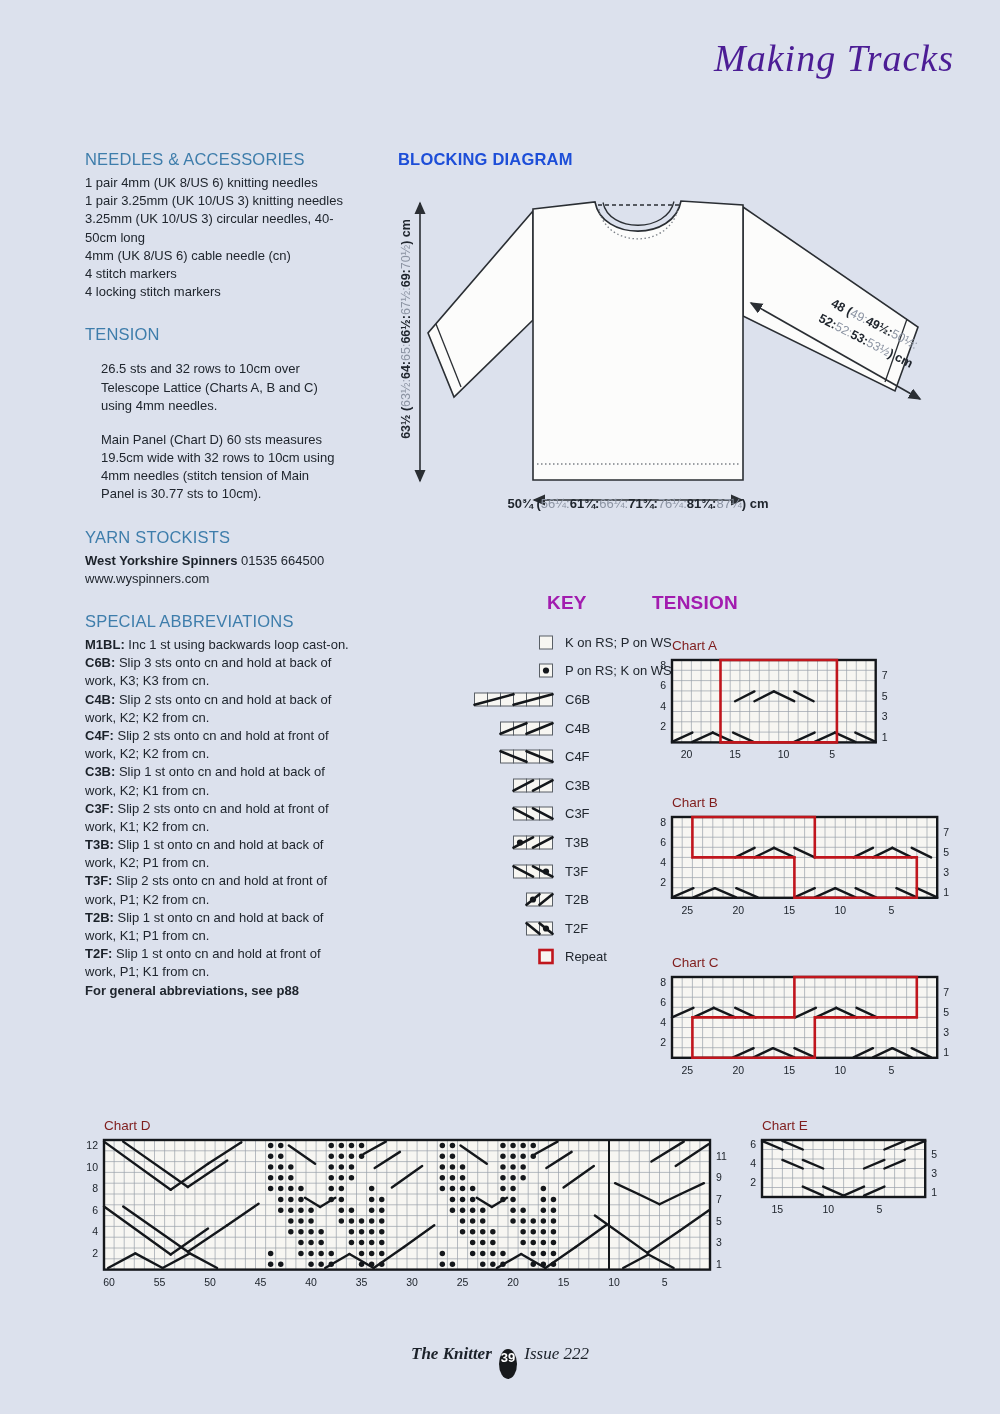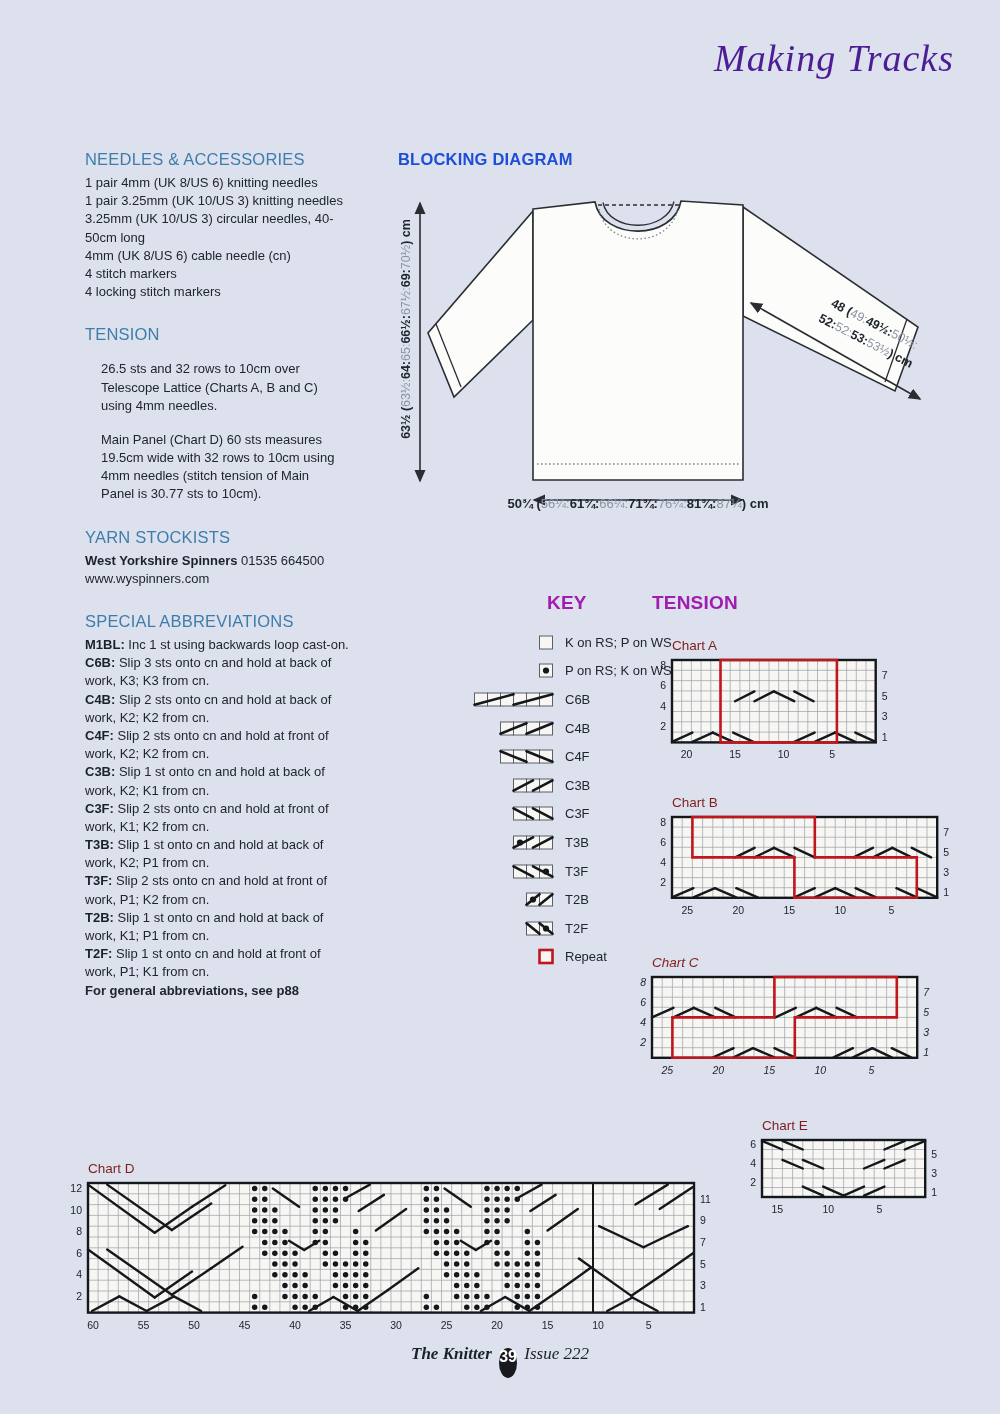--- a/index.html
+++ b/index.html
@@ -27,21 +27,21 @@
   .charts-head{position:absolute;left:652px;top:592px;margin:0;}
   .keyrow{display:flex;align-items:center;height:28.6px;}
   .keysym{width:92px;display:flex;justify-content:flex-end;margin-right:11px;}
   .keylabel{font-size:13px;}
   .chart{position:absolute;}
   .chart-label{font-size:13.5px;margin:0 0 3px 20px;color:#7f1d1d;}
   .footer{position:absolute;left:0;top:1344px;width:100%;text-align:center;
           font-family:"Liberation Serif",serif;font-style:italic;font-size:17px;color:#1b2129;}
   .footer .mag{font-weight:700;}
   .badge{display:inline-block;width:18px;height:30px;border-radius:50%;background:#17191c;color:#fff;
-         font-family:"Liberation Sans",sans-serif;font-style:normal;font-weight:700;font-size:16px;
+         font-family:"Liberation Sans",sans-serif;font-style:normal;font-weight:700;font-size:13px;
          line-height:18px;text-align:center;vertical-align:-3px;margin:0 3px;}
 </style>
 </head>
 <body>
 
 <div class="page">
 
   <div class="title">Making Tracks</div>
 
   <div class="leftcol">
@@ -392,21 +392,21 @@
           <text x="14" y="12.55" text-anchor="end" font-size="10.5px" font-family="&quot;Liberation Sans&quot;,sans-serif" fill="#20262e">8</text>
           <text x="14" y="32.75" text-anchor="end" font-size="10.5px" font-family="&quot;Liberation Sans&quot;,sans-serif" fill="#20262e">6</text>
           <text x="14" y="52.949999999999996" text-anchor="end" font-size="10.5px" font-family="&quot;Liberation Sans&quot;,sans-serif" fill="#20262e">4</text>
           <text x="14" y="73.14999999999999" text-anchor="end" font-size="10.5px" font-family="&quot;Liberation Sans&quot;,sans-serif" fill="#20262e">2</text>
           <text x="291.2" y="22.65" text-anchor="start" font-size="10.5px" font-family="&quot;Liberation Sans&quot;,sans-serif" fill="#20262e">7</text>
           <text x="291.2" y="42.85" text-anchor="start" font-size="10.5px" font-family="&quot;Liberation Sans&quot;,sans-serif" fill="#20262e">5</text>
           <text x="291.2" y="63.05" text-anchor="start" font-size="10.5px" font-family="&quot;Liberation Sans&quot;,sans-serif" fill="#20262e">3</text>
           <text x="291.2" y="83.25" text-anchor="start" font-size="10.5px" font-family="&quot;Liberation Sans&quot;,sans-serif" fill="#20262e">1</text>
         </svg></div>
     </div>
-  <div class="chart" style="left:632px;top:955px;font-style:italic;">
+  <div class="chart" style="left:652px;top:955px;">
       <div class="chart-label">Chart C</div>
       <div><svg width="305.2" height="110.8">
           <rect x="20" y="4" width="265.2" height="80.8" fill="#f7f6f2"></rect>
           <line x1="30.2" y1="4" x2="30.2" y2="84.8" stroke="#9aa1ab" stroke-width="0.7"></line>
           <line x1="40.4" y1="4" x2="40.4" y2="84.8" stroke="#9aa1ab" stroke-width="0.7"></line>
           <line x1="50.599999999999994" y1="4" x2="50.599999999999994" y2="84.8" stroke="#9aa1ab" stroke-width="0.7"></line>
           <line x1="60.8" y1="4" x2="60.8" y2="84.8" stroke="#9aa1ab" stroke-width="0.7"></line>
           <line x1="71" y1="4" x2="71" y2="84.8" stroke="#9aa1ab" stroke-width="0.7"></line>
           <line x1="81.19999999999999" y1="4" x2="81.19999999999999" y2="84.8" stroke="#9aa1ab" stroke-width="0.7"></line>
           <line x1="91.39999999999999" y1="4" x2="91.39999999999999" y2="84.8" stroke="#9aa1ab" stroke-width="0.7"></line>
@@ -461,21 +461,21 @@
           <text x="14" y="12.55" text-anchor="end" font-size="10.5px" font-family="&quot;Liberation Sans&quot;,sans-serif" fill="#20262e">8</text>
           <text x="14" y="32.75" text-anchor="end" font-size="10.5px" font-family="&quot;Liberation Sans&quot;,sans-serif" fill="#20262e">6</text>
           <text x="14" y="52.949999999999996" text-anchor="end" font-size="10.5px" font-family="&quot;Liberation Sans&quot;,sans-serif" fill="#20262e">4</text>
           <text x="14" y="73.14999999999999" text-anchor="end" font-size="10.5px" font-family="&quot;Liberation Sans&quot;,sans-serif" fill="#20262e">2</text>
           <text x="291.2" y="22.65" text-anchor="start" font-size="10.5px" font-family="&quot;Liberation Sans&quot;,sans-serif" fill="#20262e">7</text>
           <text x="291.2" y="42.85" text-anchor="start" font-size="10.5px" font-family="&quot;Liberation Sans&quot;,sans-serif" fill="#20262e">5</text>
           <text x="291.2" y="63.05" text-anchor="start" font-size="10.5px" font-family="&quot;Liberation Sans&quot;,sans-serif" fill="#20262e">3</text>
           <text x="291.2" y="83.25" text-anchor="start" font-size="10.5px" font-family="&quot;Liberation Sans&quot;,sans-serif" fill="#20262e">1</text>
         </svg></div>
     </div>
-  <div class="chart" style="left:68px;top:1118px;margin-top:43px;">
+  <div class="chart" style="left:84px;top:1118px;">
       <div class="chart-label">Chart D</div>
       <div><svg width="646" height="159.60000000000002">
           <rect x="20" y="4" width="606" height="129.60000000000002" fill="#f7f6f2"></rect>
           <line x1="30.1" y1="4" x2="30.1" y2="133.60000000000002" stroke="#9aa1ab" stroke-width="0.7"></line>
           <line x1="40.2" y1="4" x2="40.2" y2="133.60000000000002" stroke="#9aa1ab" stroke-width="0.7"></line>
           <line x1="50.3" y1="4" x2="50.3" y2="133.60000000000002" stroke="#9aa1ab" stroke-width="0.7"></line>
           <line x1="60.4" y1="4" x2="60.4" y2="133.60000000000002" stroke="#9aa1ab" stroke-width="0.7"></line>
           <line x1="70.5" y1="4" x2="70.5" y2="133.60000000000002" stroke="#9aa1ab" stroke-width="0.7"></line>
           <line x1="80.6" y1="4" x2="80.6" y2="133.60000000000002" stroke="#9aa1ab" stroke-width="0.7"></line>
           <line x1="90.7" y1="4" x2="90.7" y2="133.60000000000002" stroke="#9aa1ab" stroke-width="0.7"></line>

